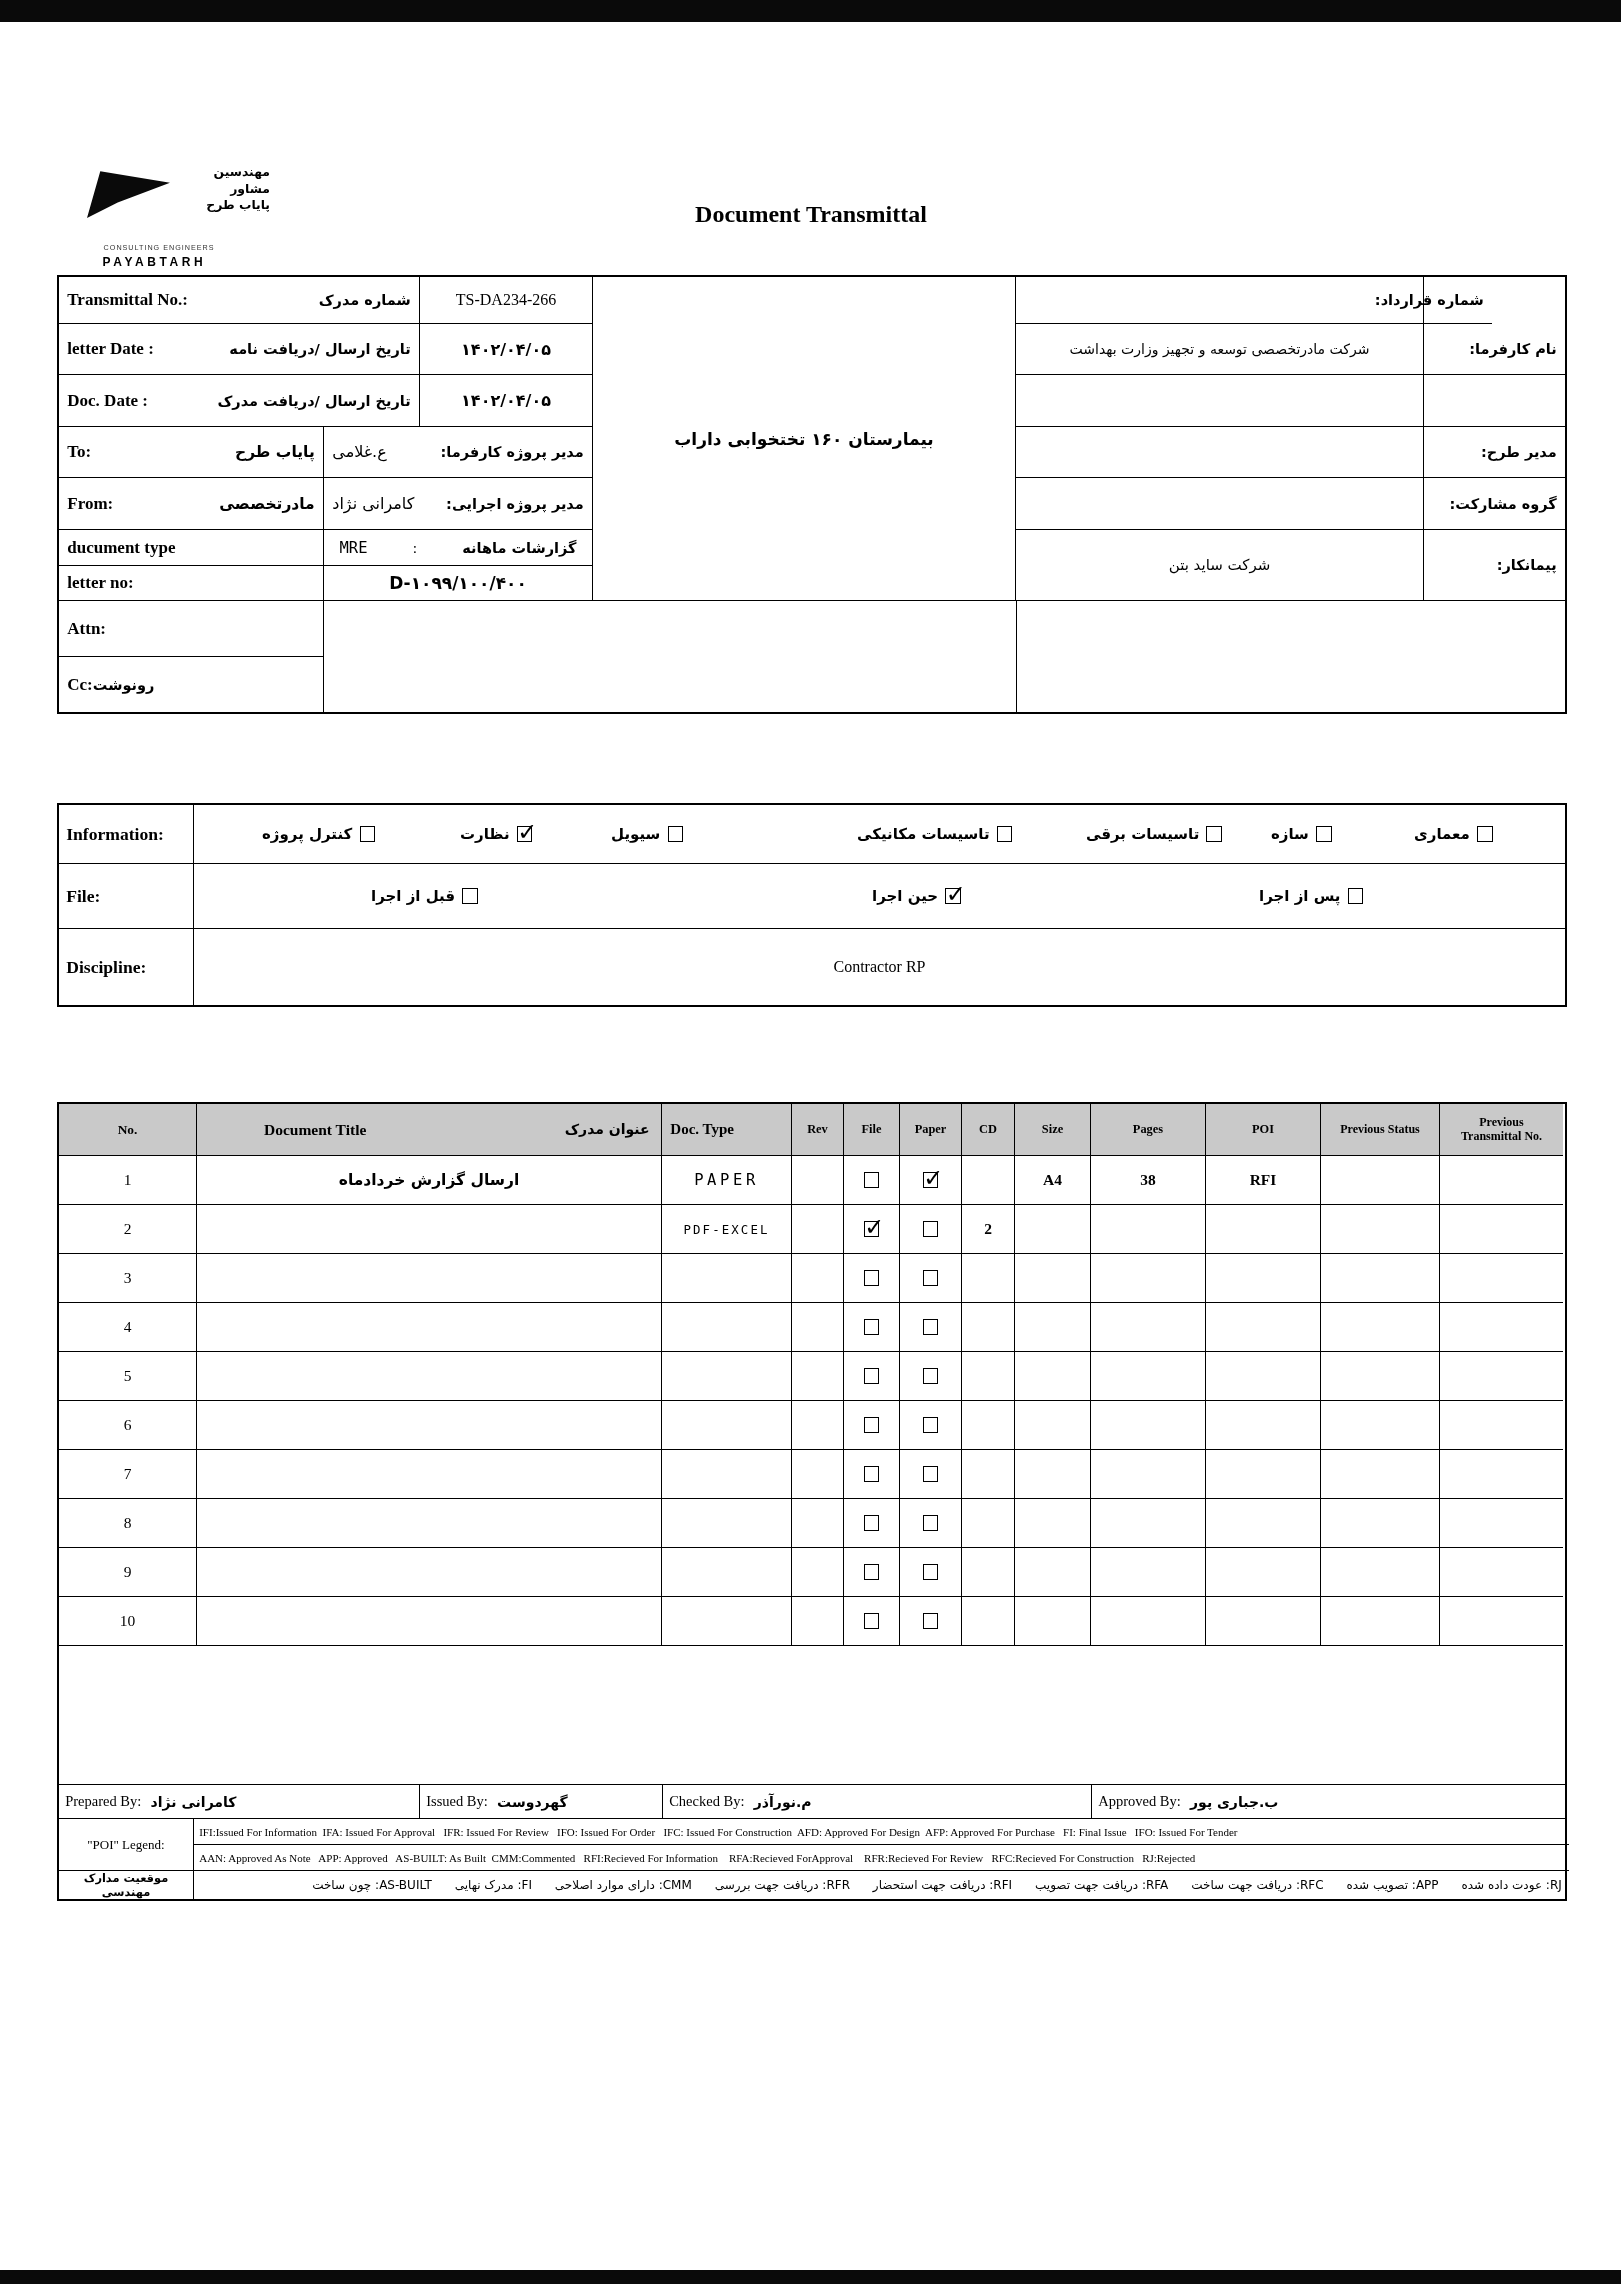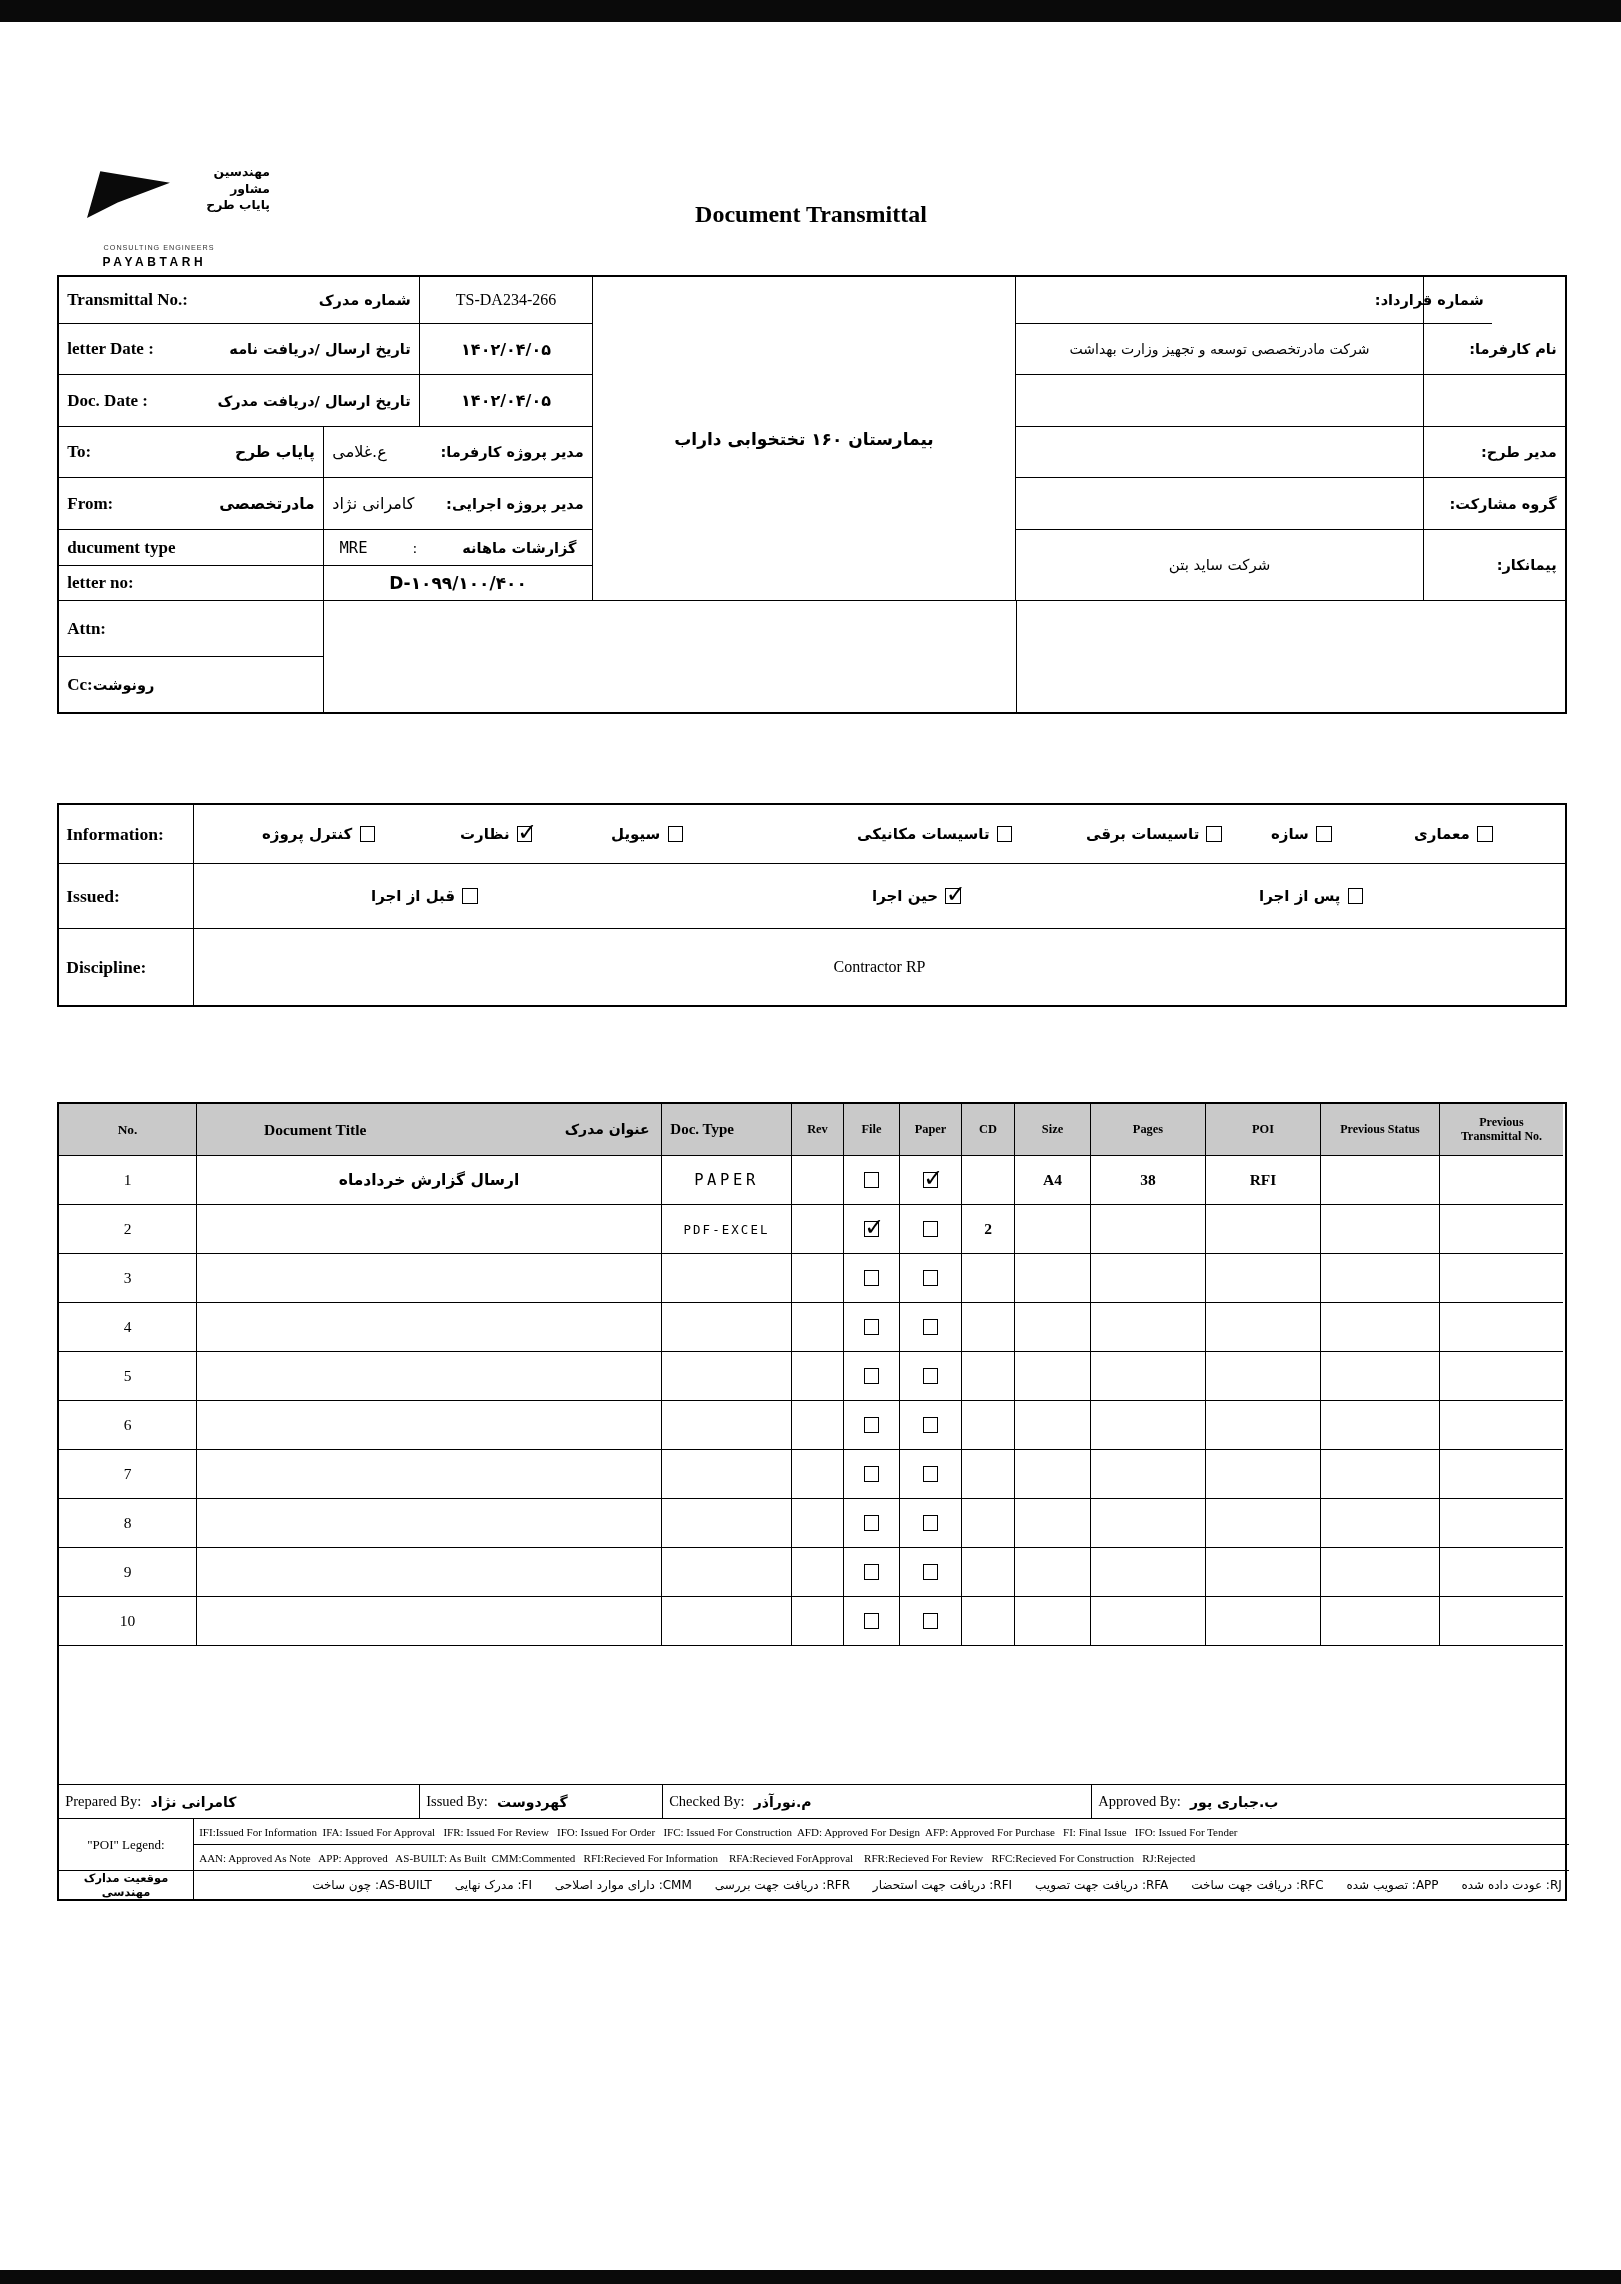--- a/index.html
+++ b/index.html
@@ -250,21 +250,21 @@
           <span class="cb"></span>
         </div>
         <div class="opt" style="left:1220px;">
           <span class="olabel">معماری</span>
           <span class="cb"></span>
         </div>
       </div>
     </div>
 
     <div class="drow" style="height:65px;border-bottom:1.6px solid #000;">
-      <div class="dlab">Issued:</div>
+      <div class="dlab">File:</div>
       <div class="dcontent">
         <div class="opt" style="left:177px;">
           <span class="olabel">قبل از اجرا</span>
           <span class="cb"></span>
         </div>
         <div class="opt" style="left:678px;">
           <span class="olabel">حین اجرا</span>
           <span class="cb checked"></span>
         </div>
         <div class="opt" style="left:1065px;">

